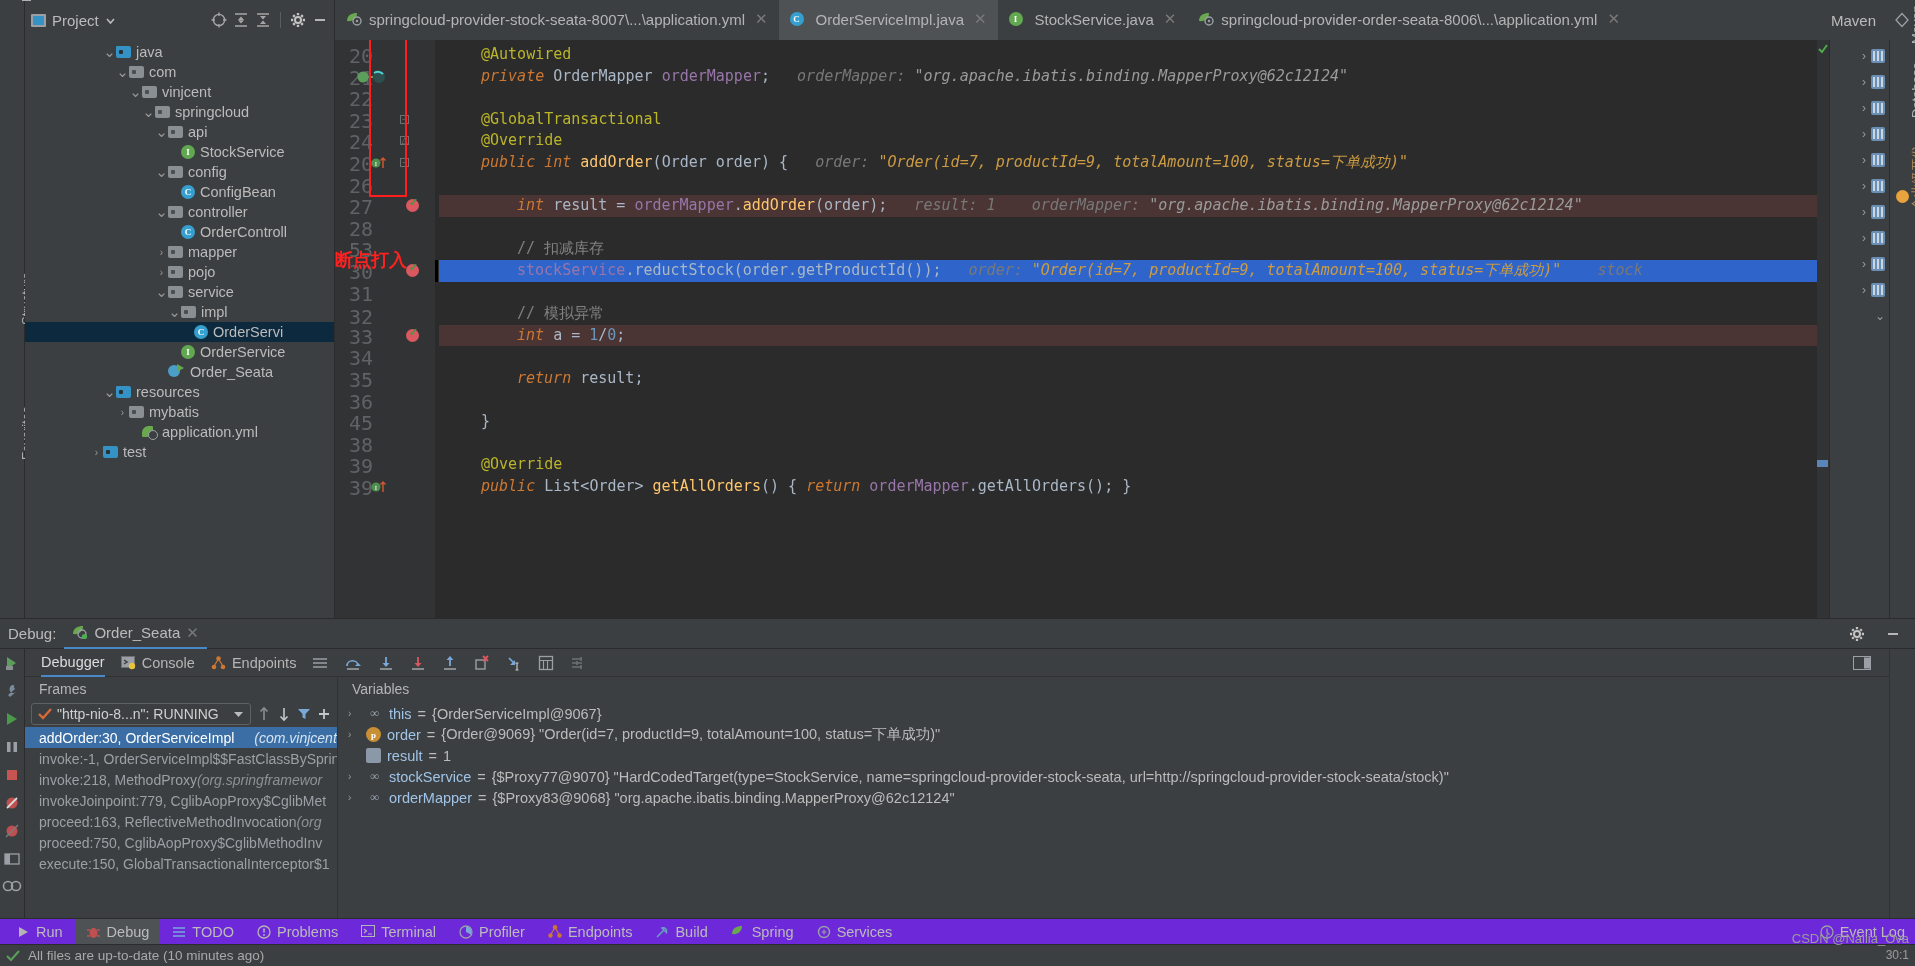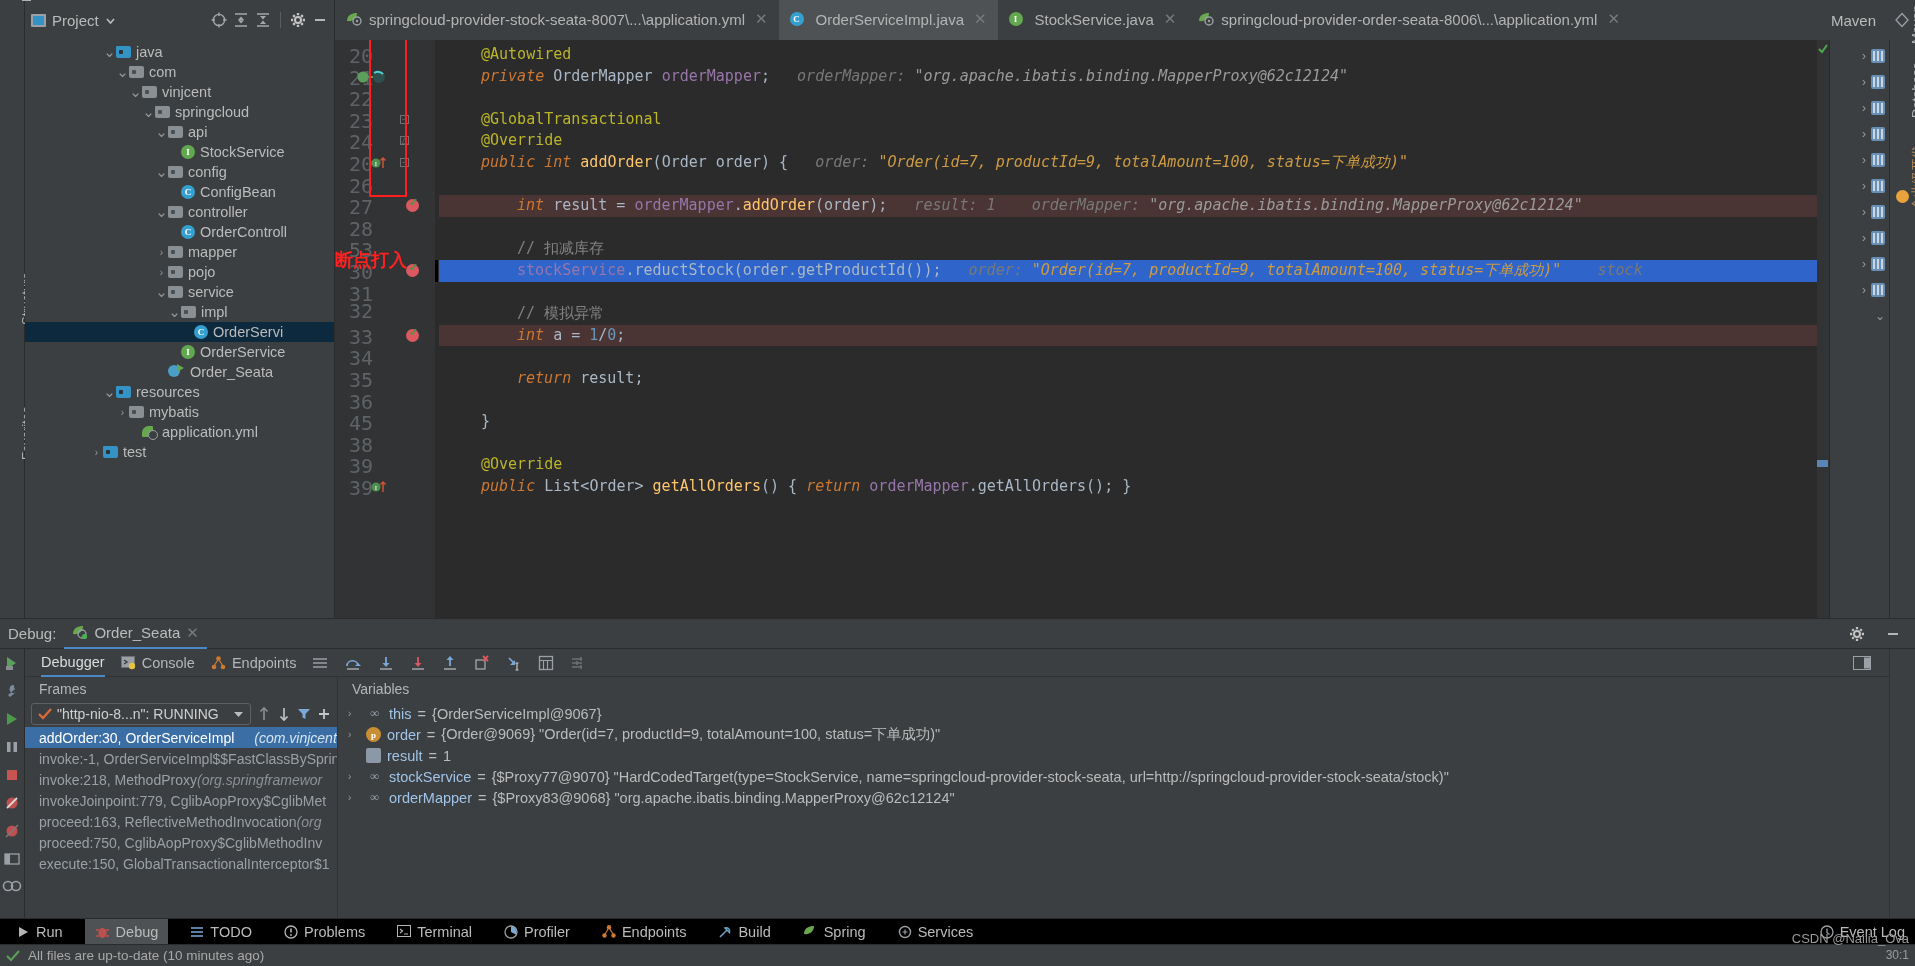--- a/index.html
+++ b/index.html
@@ -145,22 +145,22 @@
      justify-content:center; font-size:9px; color:#fff; font-weight:bold; font-family:"Liberation Serif",serif;}
   .vicon.p { background:#c98f34; }
   .vicon.r { background:#8a98a8; border-radius:2px; }
   .vicon.oo { background:transparent; color:#9aa7b4; font-size:12px; width:17px; }
   .vname { color:#a0c4e8; }
   .veq { color:#bbbbbb; }
   .vval { color:#bbbbbb; }
   .dbg-rightstrip { width:26px; background:#3c3f41; border-left:1px solid #323232; }
 
   
-  .toolwin { height:26px; flex:0 0 26px; background:#000000; display:flex; align-items:center;
-     gap:12px; padding-left:6px; font-size:14.5px; border-top:1px solid #2b2b2b;}
+  .toolwin { height:26px; flex:0 0 26px; background:#6d28d9; display:flex; align-items:center;
+     gap:3px; padding-left:6px; font-size:14.5px; border-top:1px solid #2b2b2b;}
   .twbtn { display:flex; align-items:center; gap:6px; padding:0 10px; height:26px; color:#bbbbbb;}
   .twbtn.active { background:#4e5254; }
   .statusbar { height:22px; flex:0 0 22px; background:#3c3f41; display:flex; align-items:center;
      gap:8px; padding-left:6px; font-size:13.5px; color:#a8a8a8; border-top:1px solid #2b2b2b;}
 
   .watermark { position:absolute; right:6px; bottom:20px; color:#9b9b9b; font-size:13px; }
   .watermark2 { position:absolute; right:6px; bottom:4px; color:#9b9b9b; font-size:12px; }
 
   .sidebtn { position:absolute; font-size:13px; color:#afb1b3; white-space:nowrap; }
   svg { display:block; }
@@ -446,21 +446,21 @@
           </div>
           <div class="fold-m" style="top: 118px; right: 26px;">−</div>
           <div class="gln" style="top: 133.6px;">26</div>
           <div class="gln" style="top: 155.2px;">27</div>
           <div class="bp" style="top: 159.2px; right: 16px;"></div>
           <div class="gln" style="top: 176.8px;">28</div>
           <div class="gln" style="top: 198.4px;">53</div>
           <div class="gln" style="top: 220px;">30</div>
           <div class="bp" style="top: 224px; right: 16px;"></div>
           <div class="gln" style="top: 241.6px;">31</div>
-          <div class="gln" style="top: 259px;">32</div>
+          <div class="gln" style="top: 265px;">32</div>
           <div class="gln" style="top: 284.8px;">33</div>
           <div class="bp" style="top: 288.8px; right: 16px;"></div>
           <div class="gln" style="top: 306.4px;">34</div>
           <div class="gln" style="top: 328px;">35</div>
           <div class="gln" style="top: 349.6px;">36</div>
           <div class="gln" style="top: 371.2px;">45</div>
           <div class="gln" style="top: 392.8px;">38</div>
           <div class="gln" style="top: 414.4px;">39</div>
           <div class="gln" style="top: 436px;">39</div>
           <div class="guttericon" style="top: 439px; right: 48px;">

